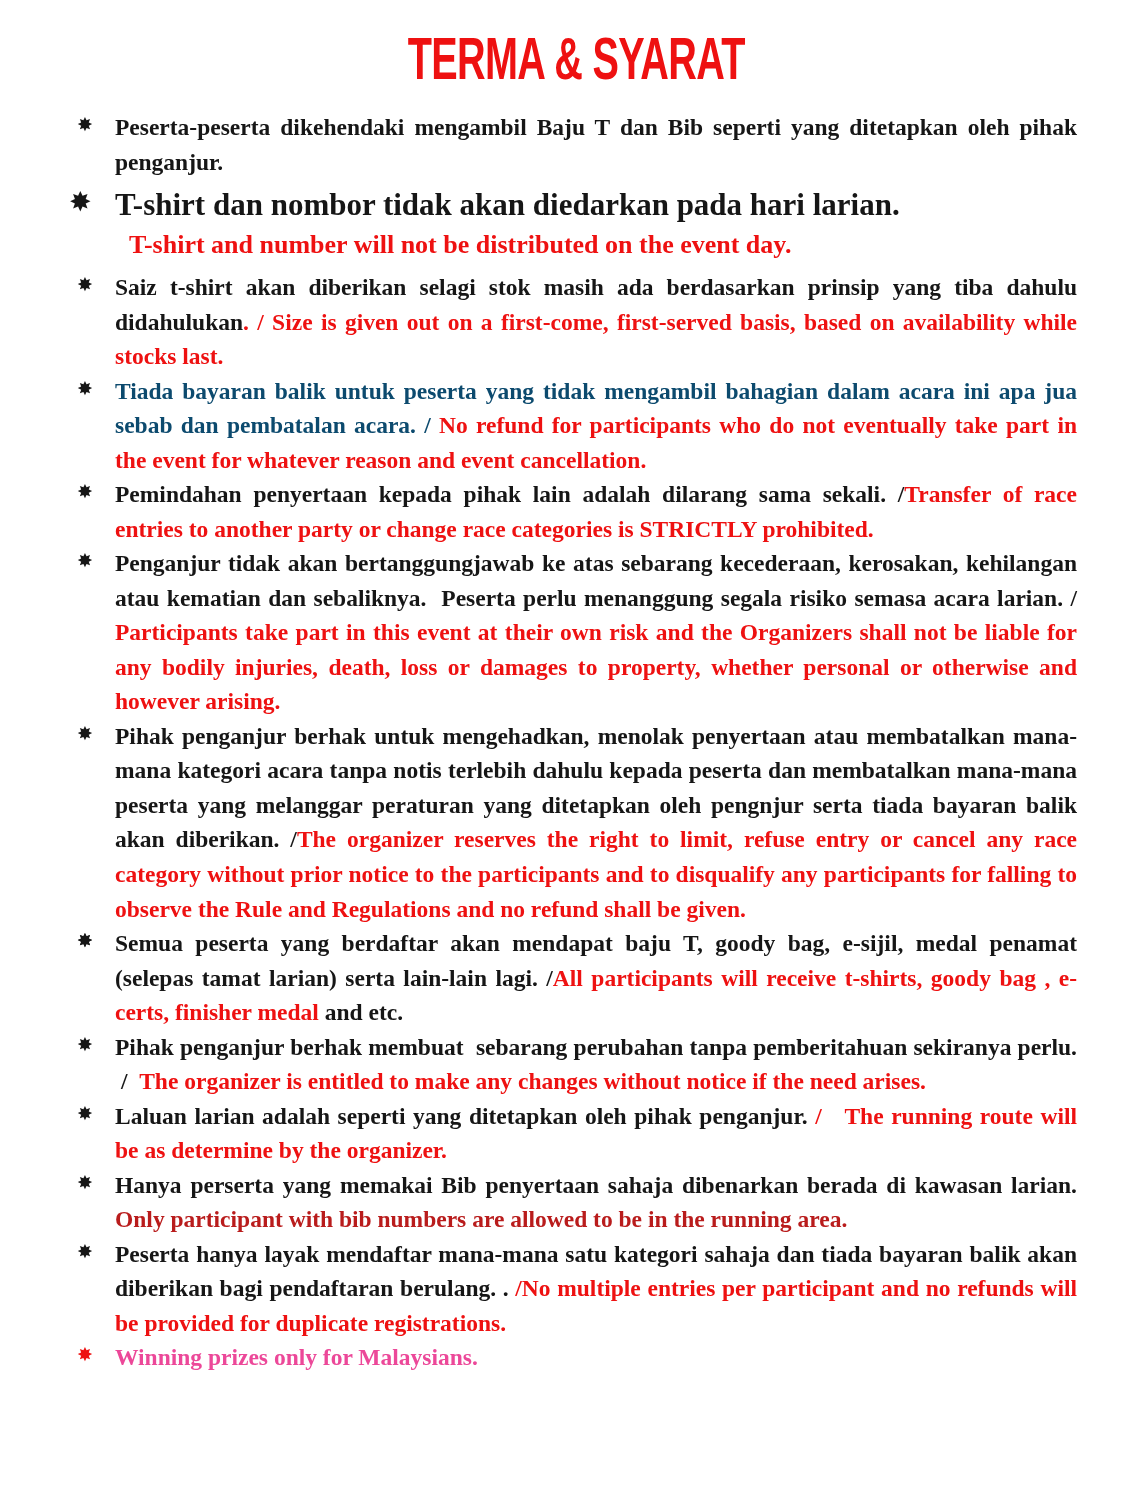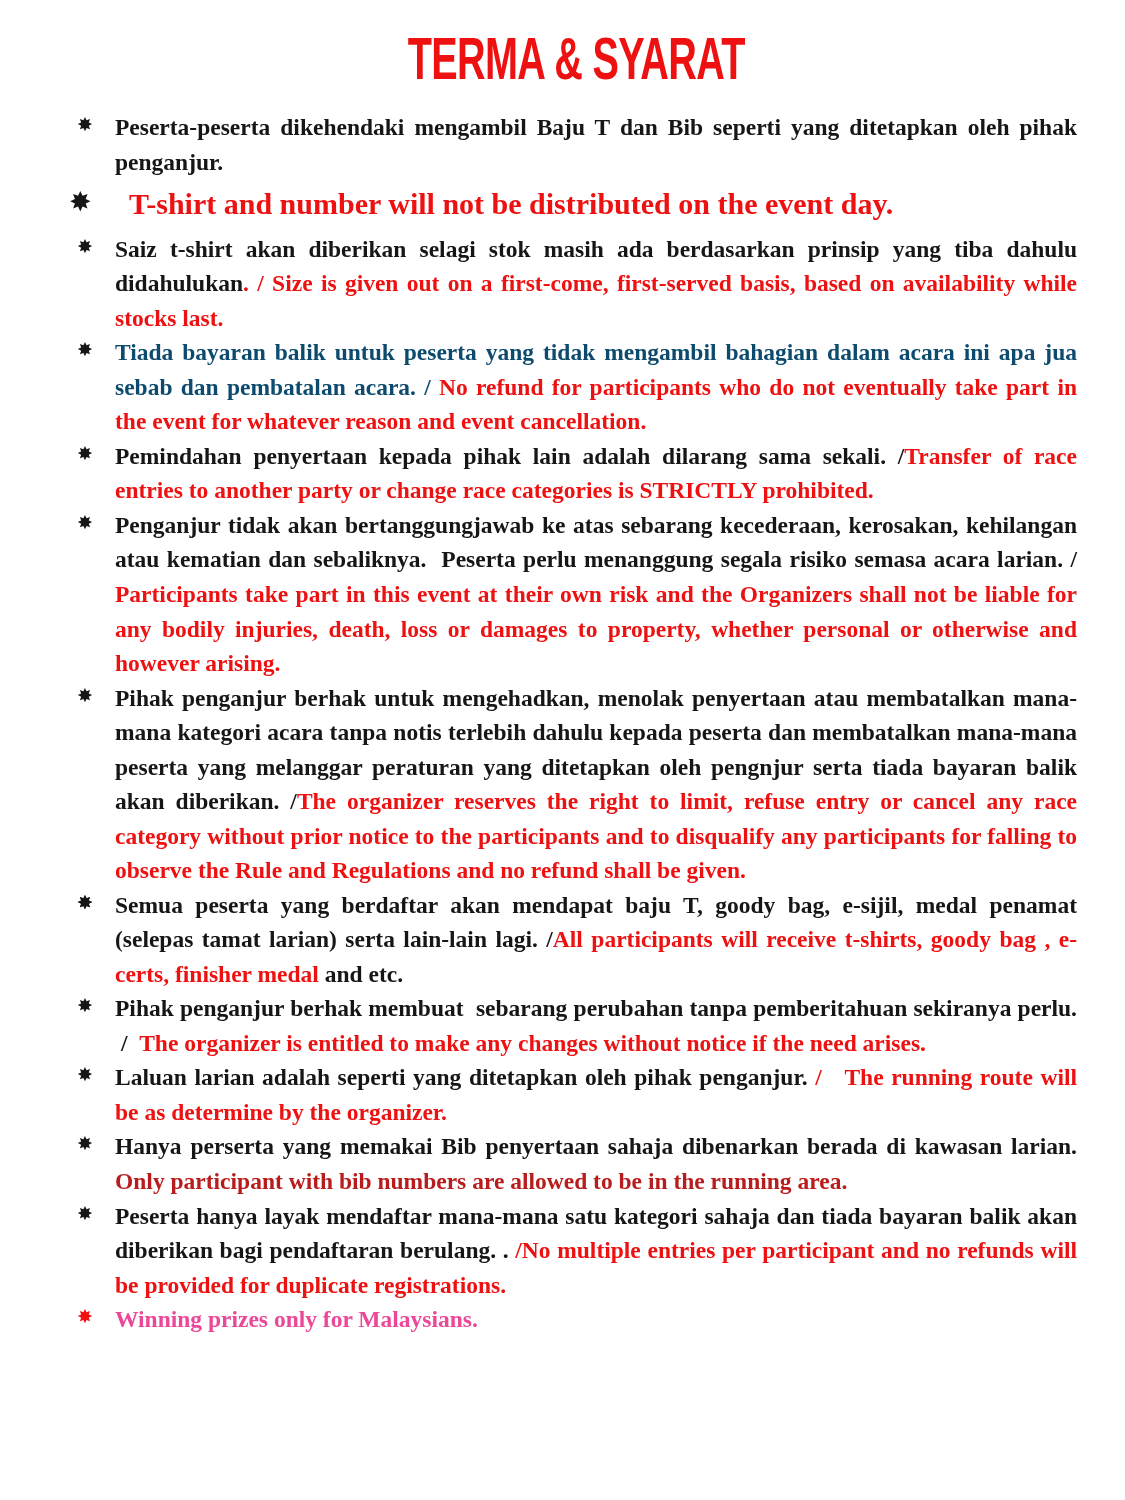--- a/index.html
+++ b/index.html
@@ -59,37 +59,38 @@
     margin: 4px 0 6px 0;
     text-align: left;
   }
   .term-item.large .star {
     font-size: 27px;
     left: -6px;
     top: 0;
   }
   .term-item .second-line {
     margin-left: 14px;
-    font-size: 30px;
+    font-size: 26px;
   }
 </style>
 </head>
 <body>
 
 <div class="doc">
   <div class="title-wrap">
     <span class="title-text" style="color: rgb(238, 17, 17);">TERMA &amp; SYARAT</span>
   </div>
   <div class="terms-list">
       <div class="term-item">
     <span class="star" style="color: rgb(22, 22, 22);">✸</span>
     <span><span style="color: rgb(22, 22, 22);">Peserta-peserta dikehendaki mengambil Baju T dan Bib seperti yang ditetapkan oleh pihak penganjur.</span></span>
   </div>
       <div class="term-item large">
     <span class="star" style="color: rgb(22, 22, 22);">✸</span>
+    <span><span style="color: rgb(22, 22, 22);">T-shirt dan nombor tidak akan diedarkan pada hari larian.</span></span>
   <div class="second-line" style="color: rgb(238, 17, 17);">T-shirt and number will not be distributed on the event day.</div></div>
       <div class="term-item">
     <span class="star" style="color: rgb(22, 22, 22);">✸</span>
     <span><span style="color: rgb(22, 22, 22);">Saiz t-shirt akan diberikan selagi stok masih ada berdasarkan prinsip yang tiba dahulu didahulukan</span><span style="color: rgb(238, 17, 17);">. / Size is given out on a first-come, first-served basis, based on availability while stocks last.</span></span>
   </div>
       <div class="term-item">
     <span class="star" style="color: rgb(22, 22, 22);">✸</span>
     <span><span style="color: #0c4a6e;">Tiada bayaran balik untuk peserta yang tidak mengambil bahagian dalam acara ini apa jua sebab dan pembatalan acara. / </span><span style="color: rgb(238, 17, 17);">No refund for participants who do not eventually take part in the event for whatever reason and event cancellation.</span></span>
   </div>
       <div class="term-item">

